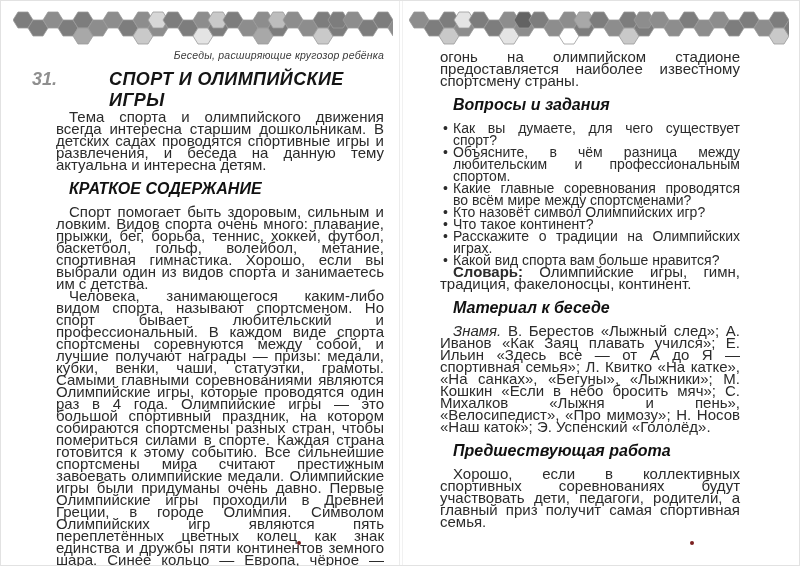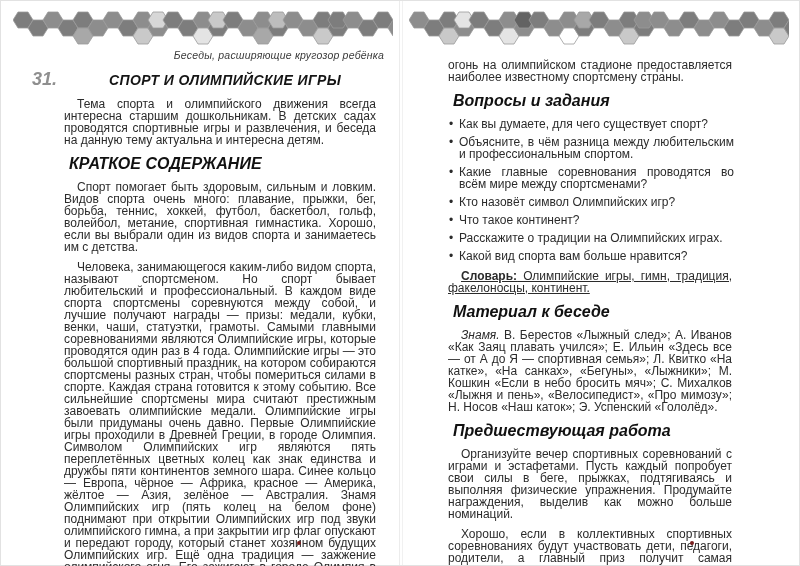--- a/index.html
+++ b/index.html
@@ -9,33 +9,33 @@
   .page-left::after{content:'';position:absolute;right:0;top:0;bottom:0;width:1px;background:#ececec;}
   .page-right::before{content:'';position:absolute;left:2px;top:0;bottom:0;width:1px;background:#f1f1f1;}
   .hexband{position:absolute;top:10px;height:36px;overflow:hidden;}
   .hexband.left{left:12px;width:380px;}
   .hexband.right{left:9px;width:380px;}
   .content-left{position:absolute;left:55px;width:328px;top:48px;}
   .content-right{position:absolute;left:40px;width:300px;top:50px;}
   .running-header{font-size:10.5px;font-style:italic;color:#3a3a3a;text-align:right;letter-spacing:.2px;}
   .title-row{display:flex;align-items:baseline;margin-top:8px;margin-left:-24px;gap:40px;}
   .section-number{font-size:18px;font-weight:bold;font-style:italic;color:#8f8f8f;margin-right:12px;}
-  .section-title{font-size:14px;font-weight:bold;font-style:italic;color:#151515;letter-spacing:.4px;margin:0;}
-  p.body{font-size:12px;line-height:12px;color:#2b2b2b;text-align:justify;margin:8px;}
+  .section-title{font-size:18px;font-weight:bold;font-style:italic;color:#151515;letter-spacing:.4px;margin:0;}
+  p.body{font-size:15px;line-height:12px;color:#2b2b2b;text-align:justify;margin:0;}
   p.indent{text-indent:13px;}
   .intro{margin-top:10px;}
   .goal{margin-top:5px;}
   .lead-bold{font-weight:bold;}
   .lead-italic{font-style:italic;}
   h2.subhead{font-size:16px;font-weight:bold;font-style:italic;color:#111;margin:9px 0 8px 13px;}
   .summary p.body{text-indent:13px;}
   ul.qlist{list-style:none;margin:1px 0 0 0;padding:0;}
-  ul.qlist li{position:relative;font-size:12px;line-height:12px;color:#2b2b2b;text-align:justify;padding-left:13px;margin:6px;}
+  ul.qlist li{position:relative;font-size:14px;line-height:12px;color:#2b2b2b;text-align:justify;padding-left:13px;margin:0;}
   ul.qlist li::before{content:'\2022';position:absolute;left:3px;top:0;color:#2b2b2b;}
-  .vocab{margin-top:1px;text-decoration:underline;}
+  .vocab{margin-top:1px;}
   .page-dot{position:absolute;width:4px;height:4px;border-radius:50%;background:#7b2020;top:540px;}
   .page-left .page-dot{left:296px;}
   .page-right .page-dot{left:290px;}
 </style>
 </head>
 <body>
 
 <div class="spread">
 
   <div class="page page-left">
@@ -140,20 +140,19 @@
           <li>Кто назовёт символ Олимпийских игр?</li>
           <li>Что такое континент?</li>
           <li>Расскажите о традиции на Олимпийских играх.</li>
           <li>Какой вид спорта вам больше нравится?</li>
         </ul>
       <p class="body indent vocab"><span class="lead-bold">Словарь:</span><span> Олимпийские игры, гимн, традиция, факелоносцы, континент.</span></p>
       <h2 class="subhead">Материал к беседе</h2>
       <p class="body indent"><span class="lead-italic">Знамя.</span><span> В. Берестов «Лыжный след»; А. Иванов «Как Заяц плавать учился»; Е. Ильин «Здесь все — от А до Я — спортивная семья»; Л. Квитко «На катке», «На санках», «Бегуны», «Лыжники»; М. Кошкин «Если в небо бросить мяч»; С. Михалков «Лыжня и пень», «Велосипедист», «Про мимозу»; Н. Носов «Наш каток»; Э. Успенский «Гололёд».</span></p>
       <h2 class="subhead">Предшествующая работа</h2>
       <div>
-          <p class="body indent">Организуйте вечер спортивных соревнований с играми и эстафетами. Пусть каждый попробует свои силы в беге, прыжках, подтягиваясь и выполняя физические упражнения. Продумайте награждения, выделив как можно больше номинаций.</p>
           <p class="body indent">Хорошо, если в коллективных спортивных соревнованиях будут участвовать дети, педагоги, родители, а главный приз получит самая спортивная семья.</p>
         </div>
     </div>
     <div class="page-dot"></div>
   </div>
 
 </div>
 
 </body></html>

